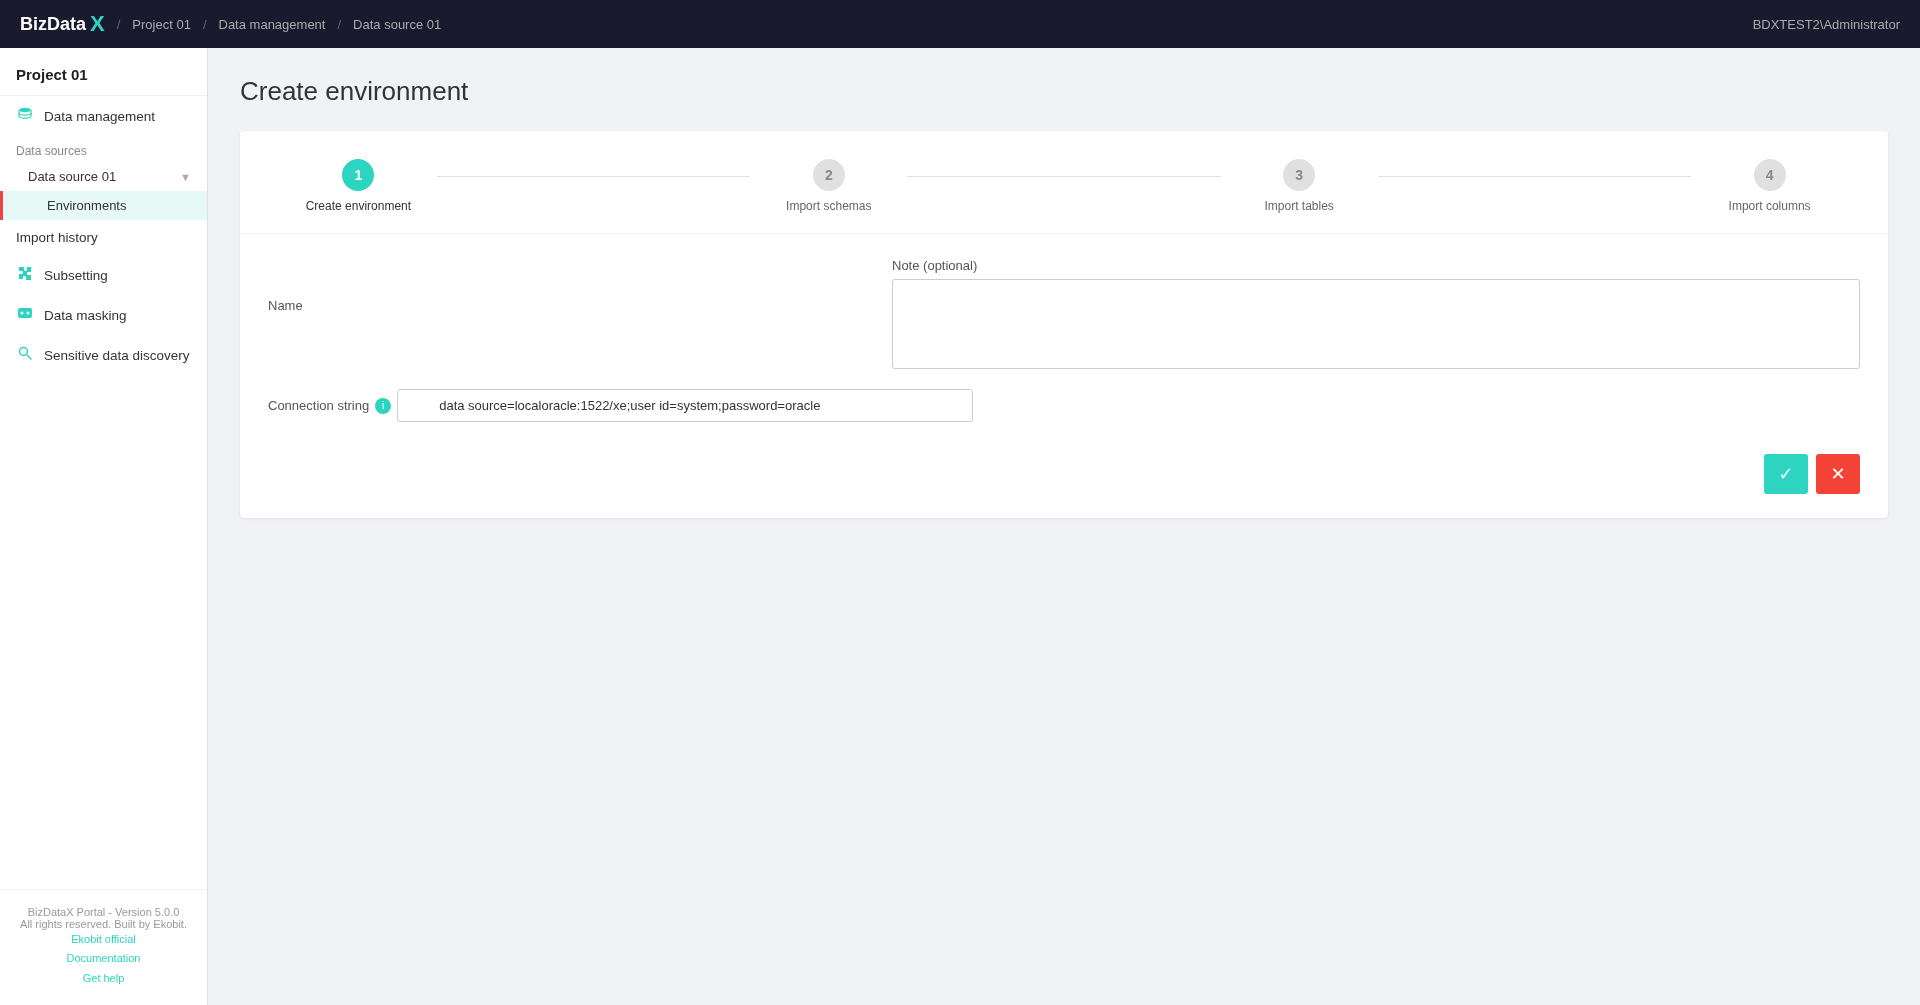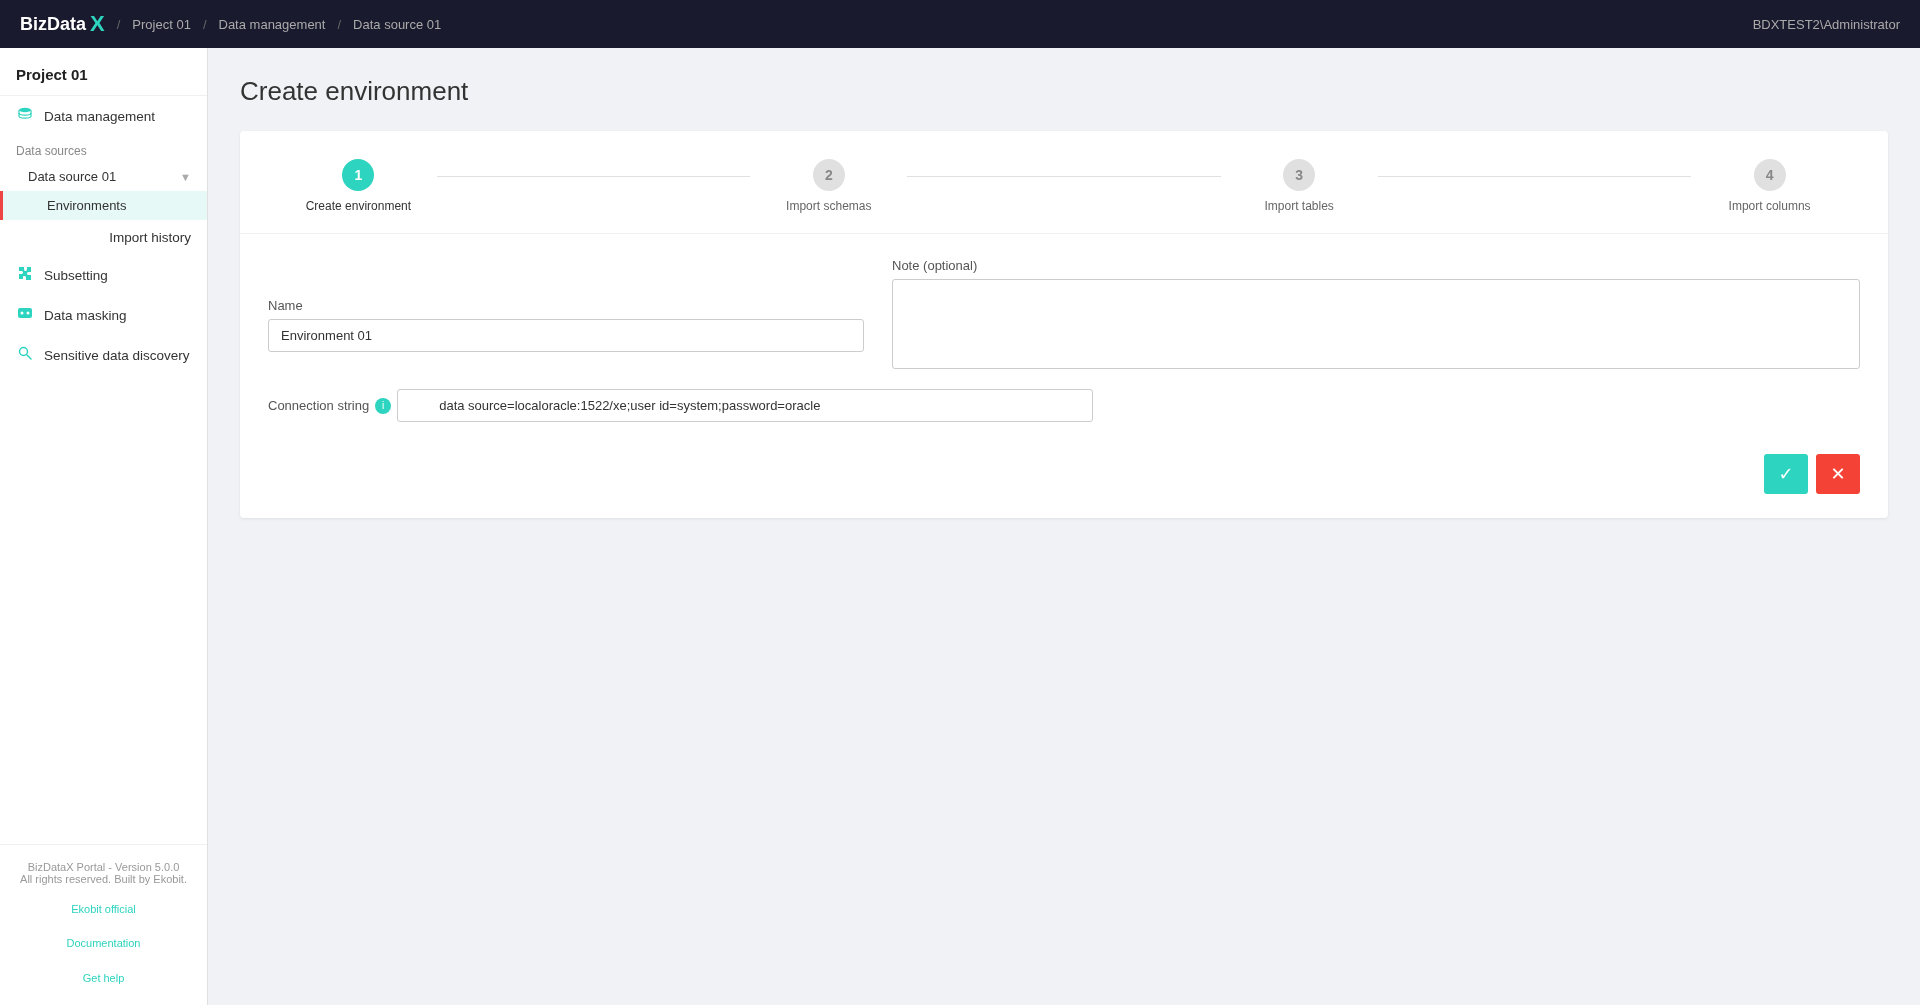--- a/index.html
+++ b/index.html
@@ -74,31 +74,30 @@
       color: #333;
       cursor: pointer;
       background: #e6f9f7;
       border-left: 3px solid #ef4444;
     }
     .sidebar-import-history {
       padding: 10px 16px;
       font-size: 13.5px;
       color: #333;
       cursor: pointer;
-      text-align: right;
     }
     .sidebar-footer {
       margin-top: auto;
       padding: 16px;
       font-size: 11px;
       color: #999;
       border-top: 1px solid #f0f0f0;
       text-align: center;
     }
-    .sidebar-footer a { color: #2dd4bf; text-decoration: none; display: block; line-height: 1.8; margin-top: 15px; }
+    .sidebar-footer a { color: #2dd4bf; text-decoration: none; display: block; line-height: 1.8; }
 
     
     .main-content {
       flex: 1;
       overflow-y: auto;
       padding: 28px 32px;
     }
 
     .page-title {
       font-size: 26px;
@@ -388,34 +387,33 @@
             <span>4</span>
           </div>
           <span class="step-label">Import columns</span>
         </div>
       </div>
 
       <div class="form-area">
         <div class="form-row">
           <div class="form-group name-group">
             <label class="form-label">Name</label>
-            <input class="form-input" type="text" value="Environment 01" style="">
           </div>
           <div class="form-group note-group">
             <label class="form-label">Note (optional)</label>
             <textarea class="form-textarea" style=""></textarea>
           </div>
         </div>
 
         <div class="connection-string-row">
           <div class="conn-label-row">
             <label class="form-label">Connection string</label>
             <div class="info-icon">i</div>
           </div>
-          <input class="form-input" type="text" style="width: 696px; padding-left: 41px;" value="data source=localoracle:1522/xe;user id=system;password=oracle">
+          <input class="form-input" type="text" style="width: 576px; padding-left: 41px;" value="data source=localoracle:1522/xe;user id=system;password=oracle">
         </div>
 
         <div class="action-buttons">
           <button class="btn-confirm">✓</button>
           <button class="btn-cancel">✕</button>
         </div>
       </div>
 
     </div>
   </div>

